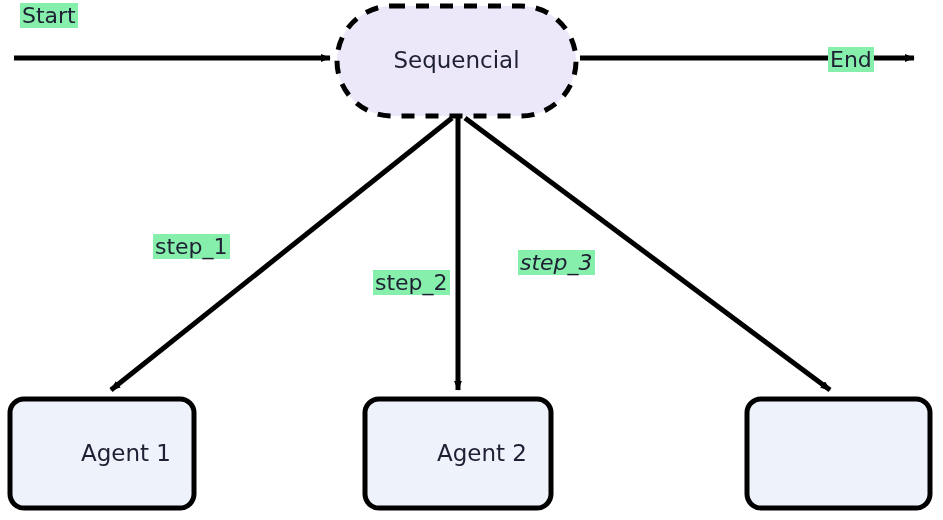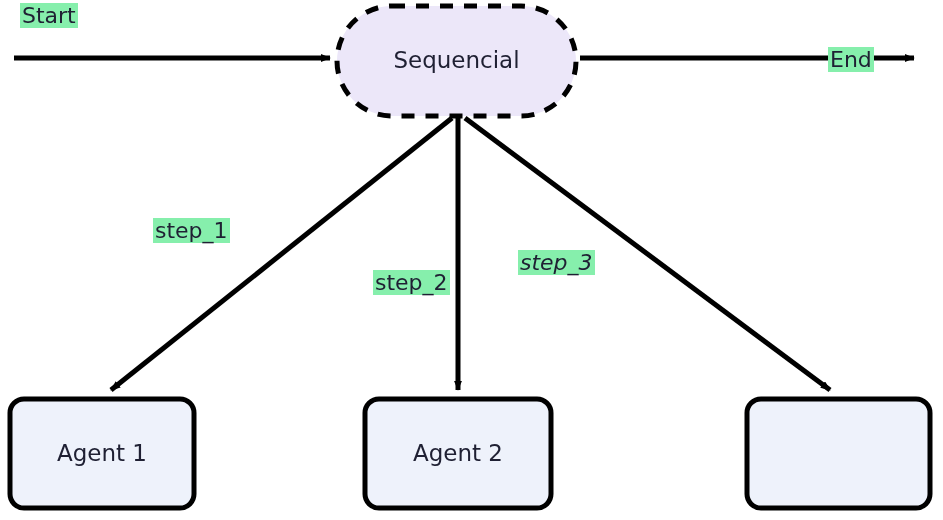--- a/index.html
+++ b/index.html
@@ -45,37 +45,38 @@
     left: 335px;
     top: 4px;
     width: 243px;
     height: 114px;
     font-size: 23px;
   }
   .agent-label {
     top: 397px;
     height: 113px;
     font-size: 23px;
+    padding-left: 24px;
   }
   #agent1-label { left: 8px;   width: 188px; }
   #agent2-label { left: 363px; width: 190px; }
   #agent3-label { left: 745px; width: 187px; }
 
   .edge-label {
     position: absolute;
     color: #1f2033;
     font-size: 22px;
     font-family: "DejaVu Sans", "Liberation Sans", sans-serif;
     white-space: nowrap;
     background: #86efac;
     padding: 0 2px;
   }
   #label-start { left: 20px;  top: 3px; }
   #label-end   { left: 828px; top: 3px; margin-top: 44px; }
-  #label-step1 { left: 153px; top: 218px; }
+  #label-step1 { left: 153px; top: 234px; }
   #label-step2 { left: 373px; top: 234px; margin-top: 36px; }
   #label-step3 { left: 518px; top: 250px; font-style: italic; }
 </style>
 </head>
 <body>
 
 <div id="diagram-root">
 
   <svg id="diagram-svg" viewBox="0 0 943 520" xmlns="http://www.w3.org/2000/svg">
     <defs>

